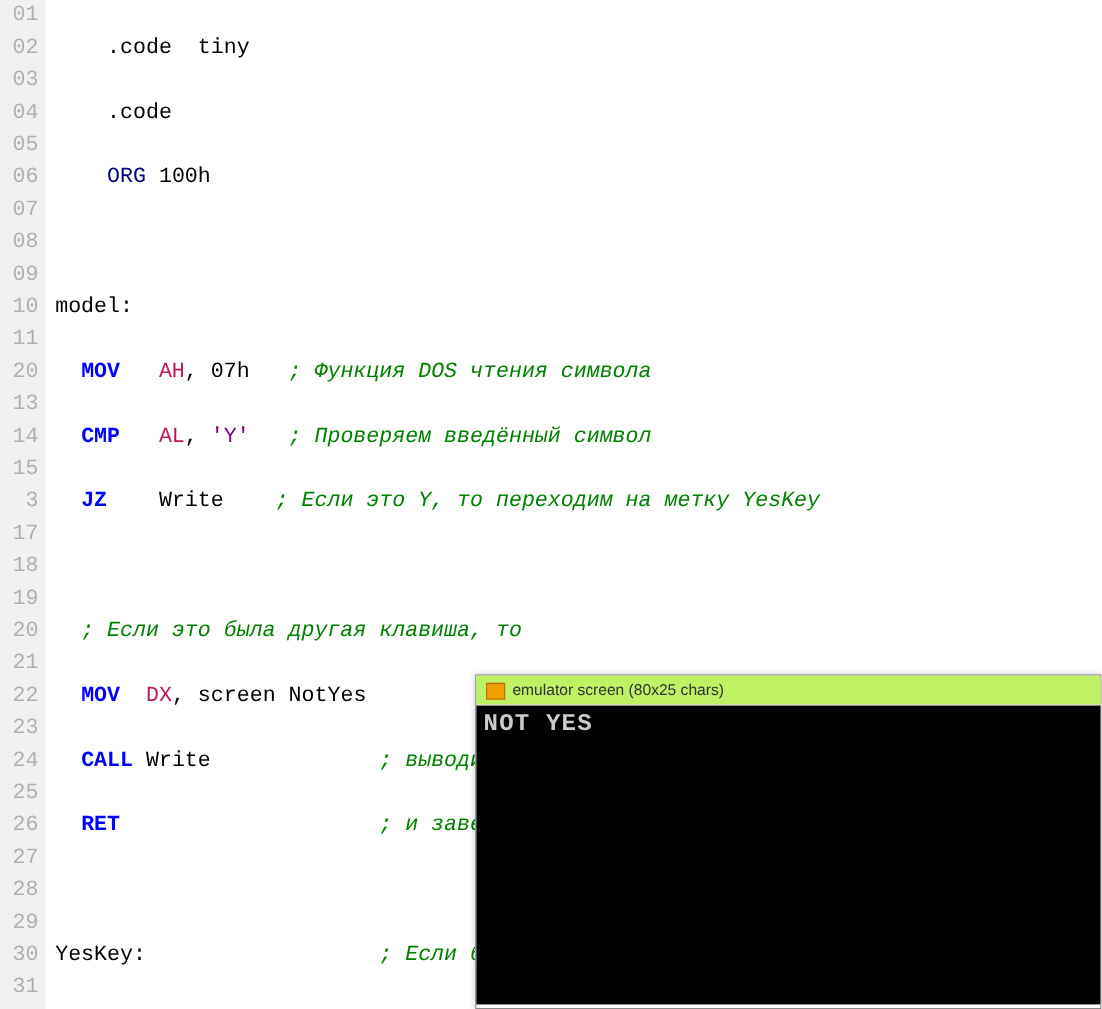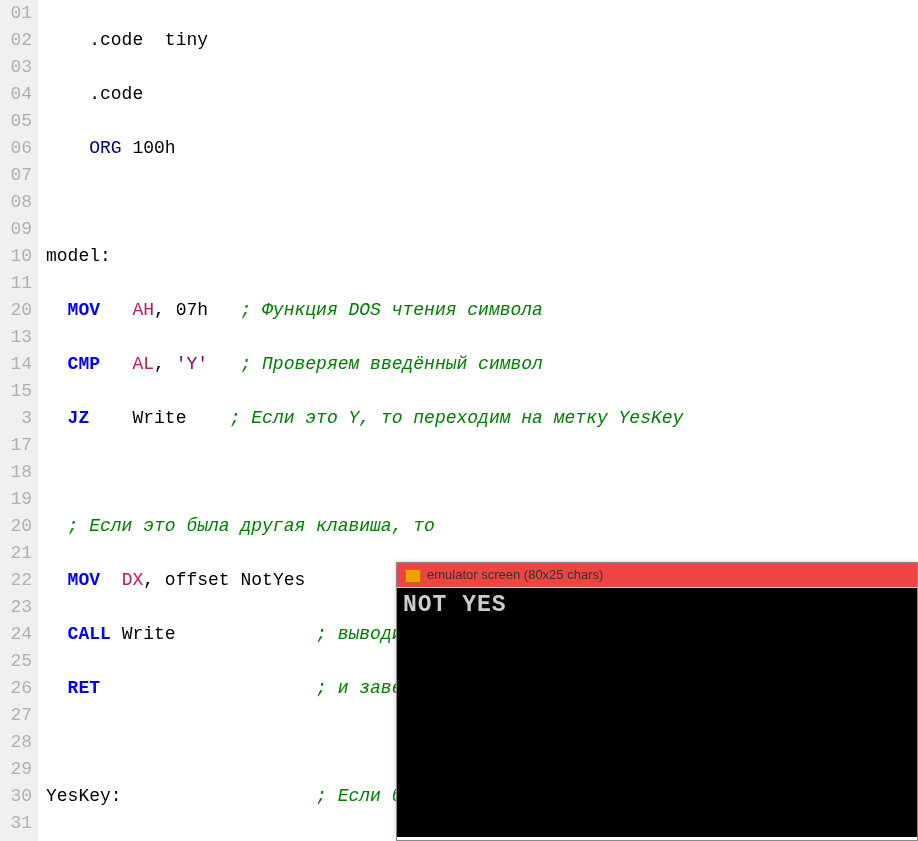--- a/index.html
+++ b/index.html
@@ -60,28 +60,28 @@
     line-height: 12px;
     text-align: center;
     color: #800;
     font-weight: bold;
   }
   .emu-title {
     padding: 4px 8px;
     font-family: 'Segoe UI', Tahoma, sans-serif;
     font-size: 13px;
     color: #333;
-    background: #ef4444;
+    background: #bef264;
     border-bottom: 1px solid #ddd;
   }
   .emu-screen {
     background: #000;
     color: #ccc;
     font-family: Consolas, 'Courier New', monospace;
-    font-size: 23px;
+    font-size: 20px;
     font-weight: bold;
     padding: 4px 6px;
     height: calc(100% - 28px);
     white-space: pre;
     letter-spacing: 1px;
   }
 </style>
 </head>
 <body>
 
@@ -123,21 +123,21 @@
 <div>    <span class="dir">.code</span>  <span>tiny</span></div>
 <div>    <span class="dir">.code</span></div>
 <div>    <span class="kw-navy">ORG</span> <span class="num">100h</span></div>
 <div> </div>
 <div><span class="label">model:</span></div>
 <div>  <span class="kw-blue">MOV</span>   <span class="reg">AH</span><span>,</span> <span class="num">07h</span>   <span class="comment">; Функция DOS чтения символа</span></div>
 <div>  <span class="kw-blue">CMP</span>   <span class="reg">AL</span><span>,</span> <span class="str">'Y'</span>   <span class="comment">; Проверяем введённый символ</span></div>
 <div>  <span class="kw-blue">JZ</span>    <span>Write</span>    <span class="comment">; Если это Y, то переходим на метку YesKey</span></div>
 <div> </div>
 <div>  <span class="comment">; Если это была другая клавиша, то</span></div>
-<div>  <span class="kw-blue">MOV</span>  <span class="reg">DX</span><span>,</span> <span>offset</span> <span>NotYes</span></div>
+<div>  <span class="kw-blue">MOV</span>  <span class="reg">DX</span><span>,</span> <span>screen</span> <span>NotYes</span></div>
 <div>  <span class="kw-blue">CALL</span> <span>Write</span>             <span class="comment">; выводим сообщение NOT YES</span></div>
 <div>  <span class="kw-blue">RET</span>                    <span class="comment">; и завершаем программу</span></div>
 <div> </div>
 <div><span class="label">YesKey:</span>                  <span class="comment">; Если была нажата Y</span></div>
 
 
 
 
 
 

